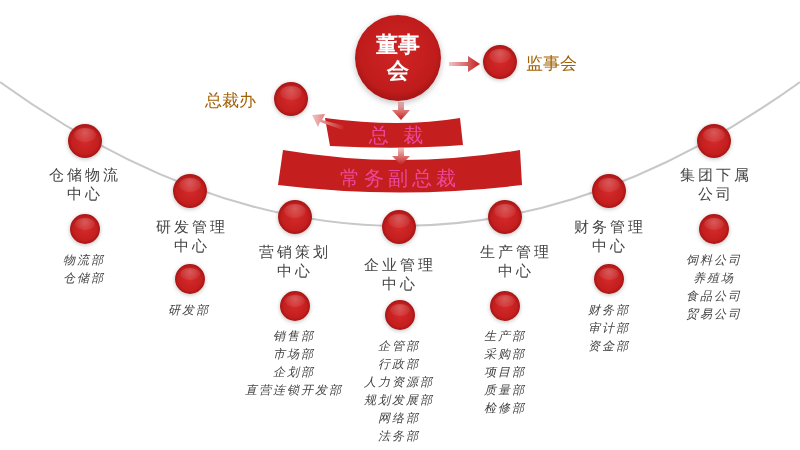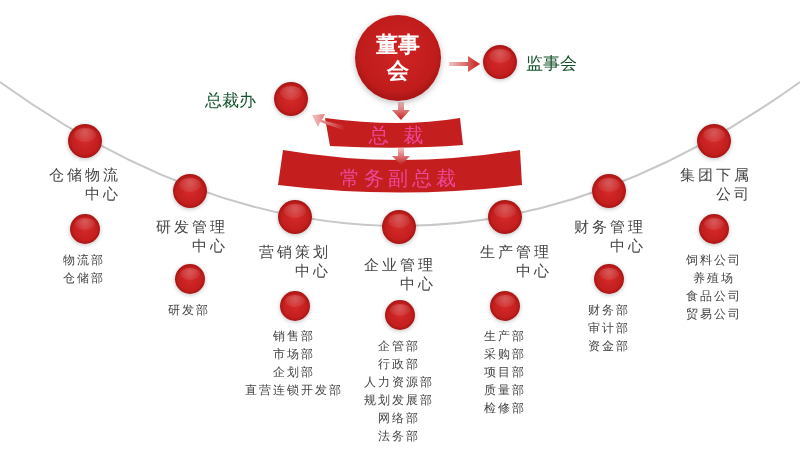--- a/index.html
+++ b/index.html
@@ -3,28 +3,28 @@
 <meta charset="utf-8">
 <style>
   html,body{margin:0;padding:0;background:#fff;}
   body{width:800px;height:450px;position:relative;overflow:hidden;font-family:"DejaVu Sans",sans-serif;color:#444;}
   svg.bg{position:absolute;left:0;top:0;}
   .ball{position:absolute;border-radius:50%;
     background:radial-gradient(circle at 50% 50%, #d42a2a 0%, #c41e1e 55%, #a31515 72%, #d23a3a 80%, #f4dede 86%, #fff 100%);
     box-shadow:0 1px 4px rgba(0,0,0,0.25);}
   .ball::after{content:"";position:absolute;left:18%;top:12%;width:64%;height:40%;border-radius:50%;
     background:radial-gradient(ellipse at 50% 30%, rgba(255,255,255,0.25), rgba(255,255,255,0));}
-  .lbl{position:absolute;text-align:right;font-size:15px;letter-spacing:3px;line-height:19px;color:#444;white-space:nowrap;transform:translateX(-50%);}
+  .lbl{position:absolute;text-align:center;font-size:15px;letter-spacing:3px;line-height:19px;color:#444;white-space:nowrap;transform:translateX(-50%);}
   .sub{position:absolute;text-align:center;font-size:12px;letter-spacing:2px;line-height:18px;color:#444;white-space:nowrap;transform:translateX(-50%);}
-  .sub div{display:block;}
+  .sub div{display:block;font-style:italic;}
   .big{position:absolute;left:355px;top:15px;width:86px;height:86px;border-radius:50%;
     background:radial-gradient(circle at 50% 45%, #cf2424 0%, #c01c1c 60%, #a61414 74%, #e05050 80%, #f6e2e2 86%, #fff 100%);
     box-shadow:0 2px 6px rgba(0,0,0,0.25);color:#fff;font-size:22px;font-weight:bold;line-height:26px;text-align:left;
     display:flex;flex-direction:column;align-items:center;justify-content:center;}
-  .side{position:absolute;font-size:17px;color:#14532d;}
+  .side{position:absolute;font-size:17px;color:#a16207;}
   .band-text{position:absolute;color:#ec4899;font-size:20px;letter-spacing:4px;text-align:center;transform:translateX(-50%);white-space:nowrap;}
 </style>
 </head>
 <body>
 
 <svg class="bg" width="800" height="450">
   <defs>
     <linearGradient id="arr" x1="0" x2="1" y1="0" y2="0">
       <stop offset="0" stop-color="#f2c4c4"></stop>
       <stop offset="1" stop-color="#c41e1e"></stop>

